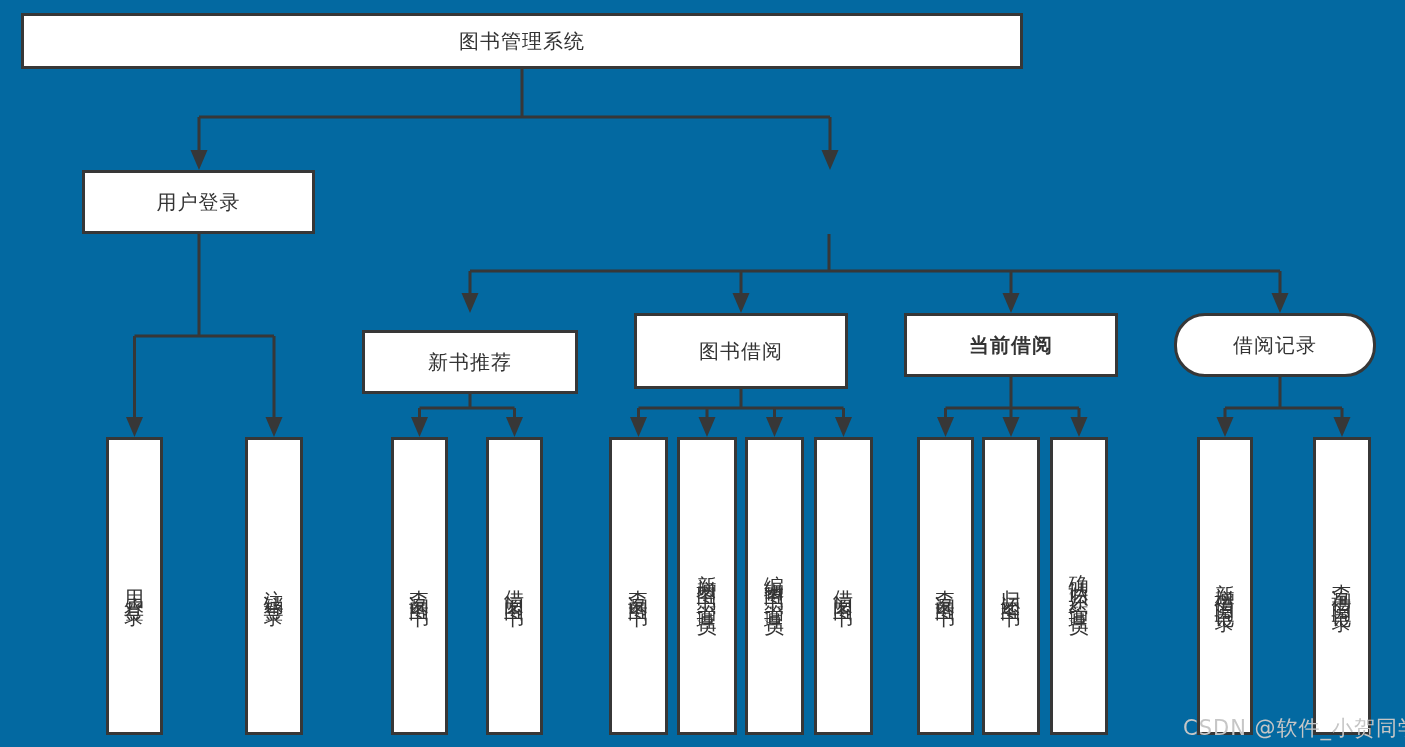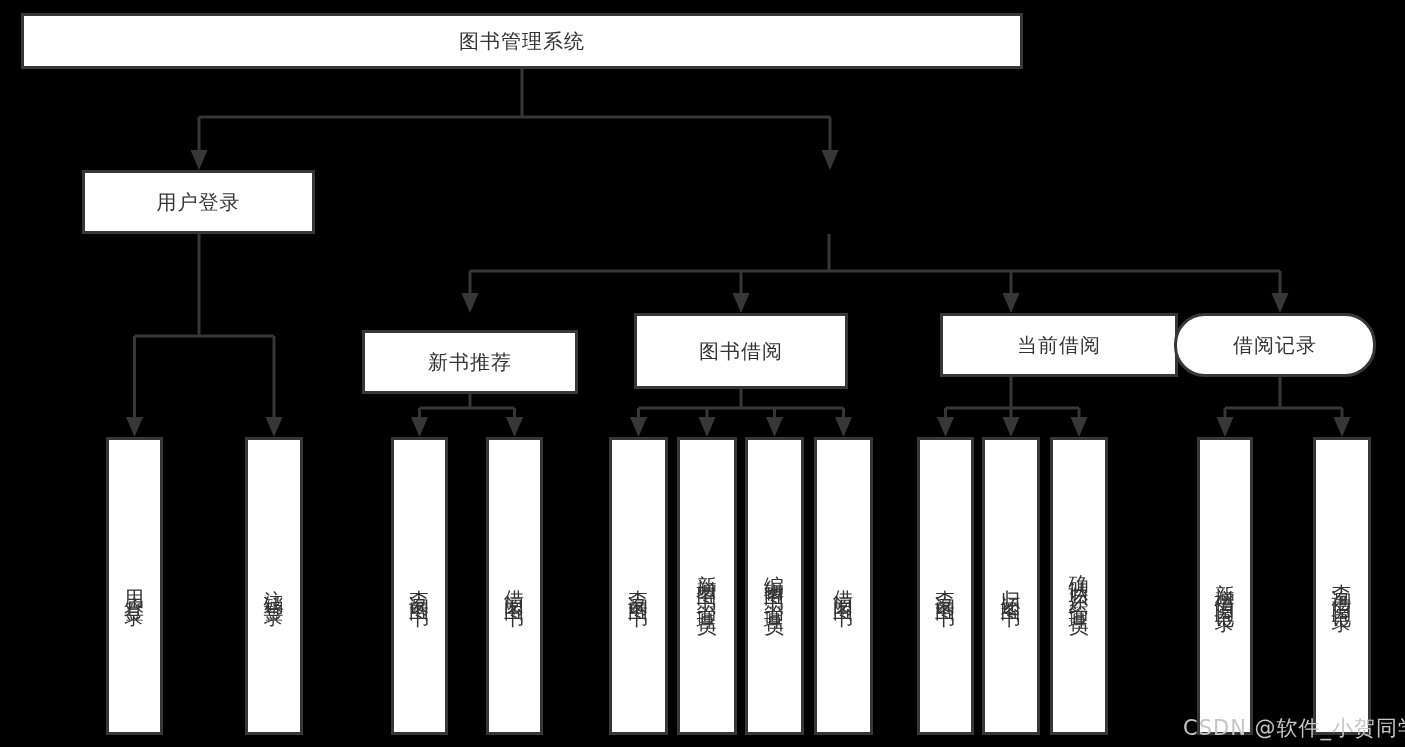--- a/index.html
+++ b/index.html
@@ -1,17 +1,17 @@
 <!DOCTYPE html>
 <html><head>
 <meta charset="utf-8">
 <style>
   html,body{margin:0;padding:0;background:#fff;}
   .stage{
-    position:relative;width:1405px;height:747px;background:#000000;
+    position:relative;width:1405px;height:747px;background:#0369a1;
     font-family:"DejaVu Sans","Liberation Sans",sans-serif;overflow:hidden;
   }
   .node{
     position:absolute;box-sizing:border-box;
     border:3px solid #373737;background:#ffffff;color:#333333;
     display:flex;align-items:center;justify-content:center;
     z-index:2;
   }
   .hnode{font-size:20px;letter-spacing:1px;white-space:nowrap;}
   .vnode .vtext{
@@ -88,21 +88,21 @@
   <div class="node hnode" style="left:82px;top:170px;width:233px;height:64px;">
     <span>用户登录</span>
   </div>
 
   <div class="node hnode" style="left:362px;top:330px;width:216px;height:64px;">
     <span>新书推荐</span>
   </div>
   <div class="node hnode" style="left:634px;top:313px;width:214px;height:76px;">
     <span>图书借阅</span>
   </div>
-  <div class="node hnode" style="left:940px;top:313px;width:238px;height:64px;">
+  <div class="node hnode" style="left:904px;top:313px;width:214px;height:64px;font-weight:bold;">
     <span>当前借阅</span>
   </div>
   <div class="node hnode" style="left:1174px;top:313px;width:202px;height:64px;border-radius:31px;">
     <span>借阅记录</span>
   </div>
 
   <div class="node vnode" style="left:106px;top:437px;width:57px;height:298px;">
     <span class="vtext">用户登录</span>
   </div>
   <div class="node vnode" style="left:245px;top:437px;width:58px;height:298px;">

